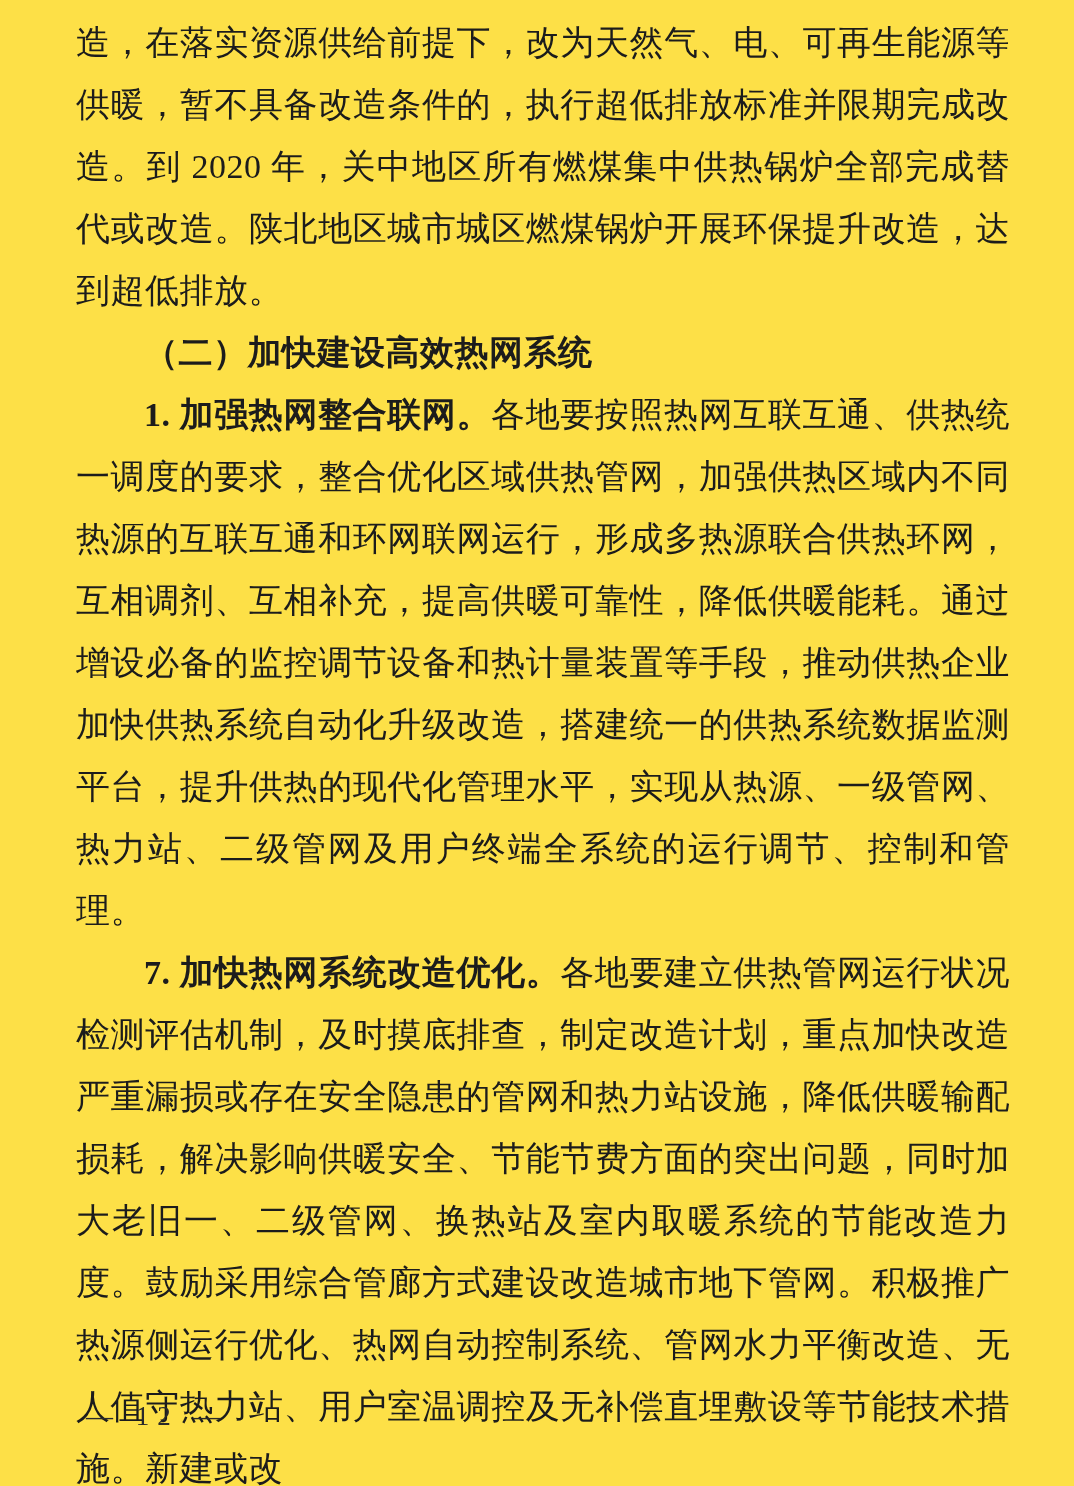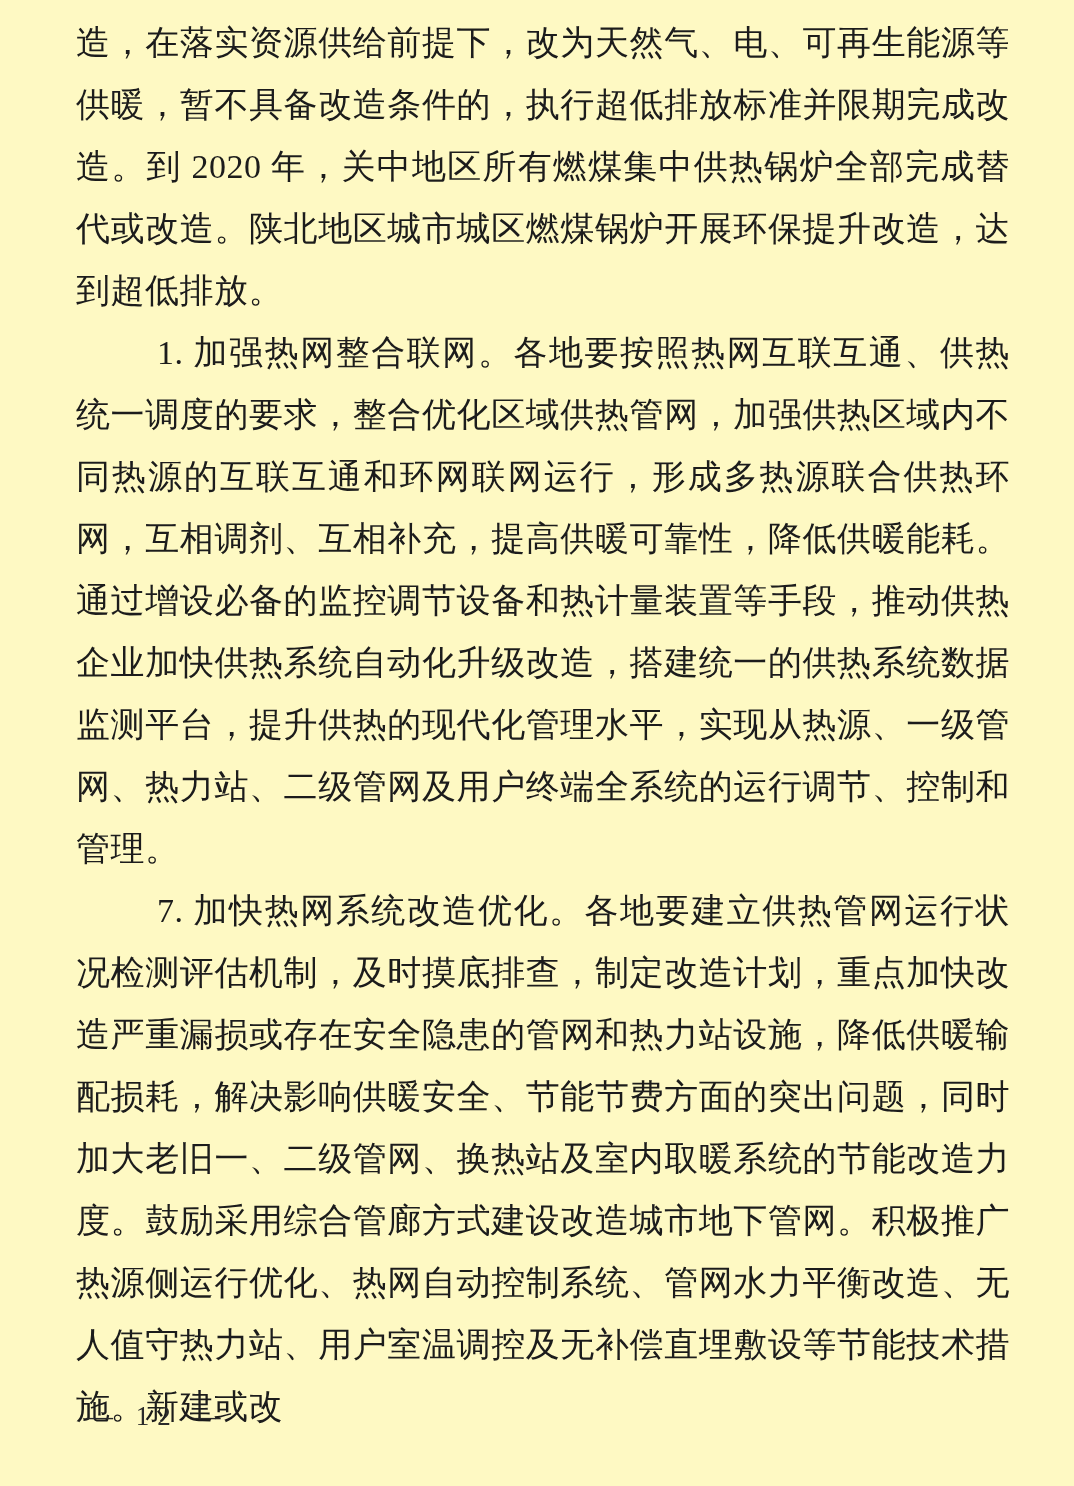--- a/index.html
+++ b/index.html
@@ -7,51 +7,52 @@
     width: 1074px;
     height: 1486px;
     background: #f6f6f4;
     font-family: "Liberation Serif", "DejaVu Serif", serif;
   }
   .page {
     position: relative;
     width: 1074px;
     height: 1486px;
     box-sizing: border-box;
-    background: #fef9c3;
+    background: #fde047;
     color: #1c1c1c;
     padding: 12px 64px 0 76px;
     overflow: hidden;
   }
   .content {
     font-size: 34px;
     line-height: 62px;
     text-align: justify;
     text-justify: inter-ideograph;
     letter-spacing: 0.5px;
   }
   .content p { margin: 0; padding: 0; }
   .content p.indent { text-indent: 2em; }
   .content p.heading { font-weight: 700; }
-  .content b.lead { font-weight: 400; margin-left: 13px; }
+  .content b.lead { font-weight: 700; }
   .footer {
     position: absolute;
     left: 86px;
     bottom: 54px;
     font-size: 27px;
     letter-spacing: 8px;
     color: #2a2a2a;
     font-family: "Liberation Serif", "DejaVu Serif", serif;
   }
 </style>
 </head>
 <body>
 
 <div class="page">
   <main class="content">
       <p class="body">造，在落实资源供给前提下，改为天然气、电、可再生能源等供暖，暂不具备改造条件的，执行超低排放标准并限期完成改造。到 2020 年，关中地区所有燃煤集中供热锅炉全部完成替代或改造。陕北地区城市城区燃煤锅炉开展环保提升改造，达到超低排放。</p>
+      <p class="heading indent">（二）加快建设高效热网系统</p>
       <p class="body indent"><b class="lead">1. 加强热网整合联网。</b>各地要按照热网互联互通、供热统一调度的要求，整合优化区域供热管网，加强供热区域内不同热源的互联互通和环网联网运行，形成多热源联合供热环网，互相调剂、互相补充，提高供暖可靠性，降低供暖能耗。通过增设必备的监控调节设备和热计量装置等手段，推动供热企业加快供热系统自动化升级改造，搭建统一的供热系统数据监测平台，提升供热的现代化管理水平，实现从热源、一级管网、热力站、二级管网及用户终端全系统的运行调节、控制和管理。</p>
       <p class="body indent"><b class="lead">7. 加快热网系统改造优化。</b>各地要建立供热管网运行状况检测评估机制，及时摸底排查，制定改造计划，重点加快改造严重漏损或存在安全隐患的管网和热力站设施，降低供暖输配损耗，解决影响供暖安全、节能节费方面的突出问题，同时加大老旧一、二级管网、换热站及室内取暖系统的节能改造力度。鼓励采用综合管廊方式建设改造城市地下管网。积极推广热源侧运行优化、热网自动控制系统、管网水力平衡改造、无人值守热力站、用户室温调控及无补偿直埋敷设等节能技术措施。新建或改</p>
     </main>
   <footer class="footer">
     <span>— 12 —</span>
   </footer>
 </div>
 
 </body></html>

